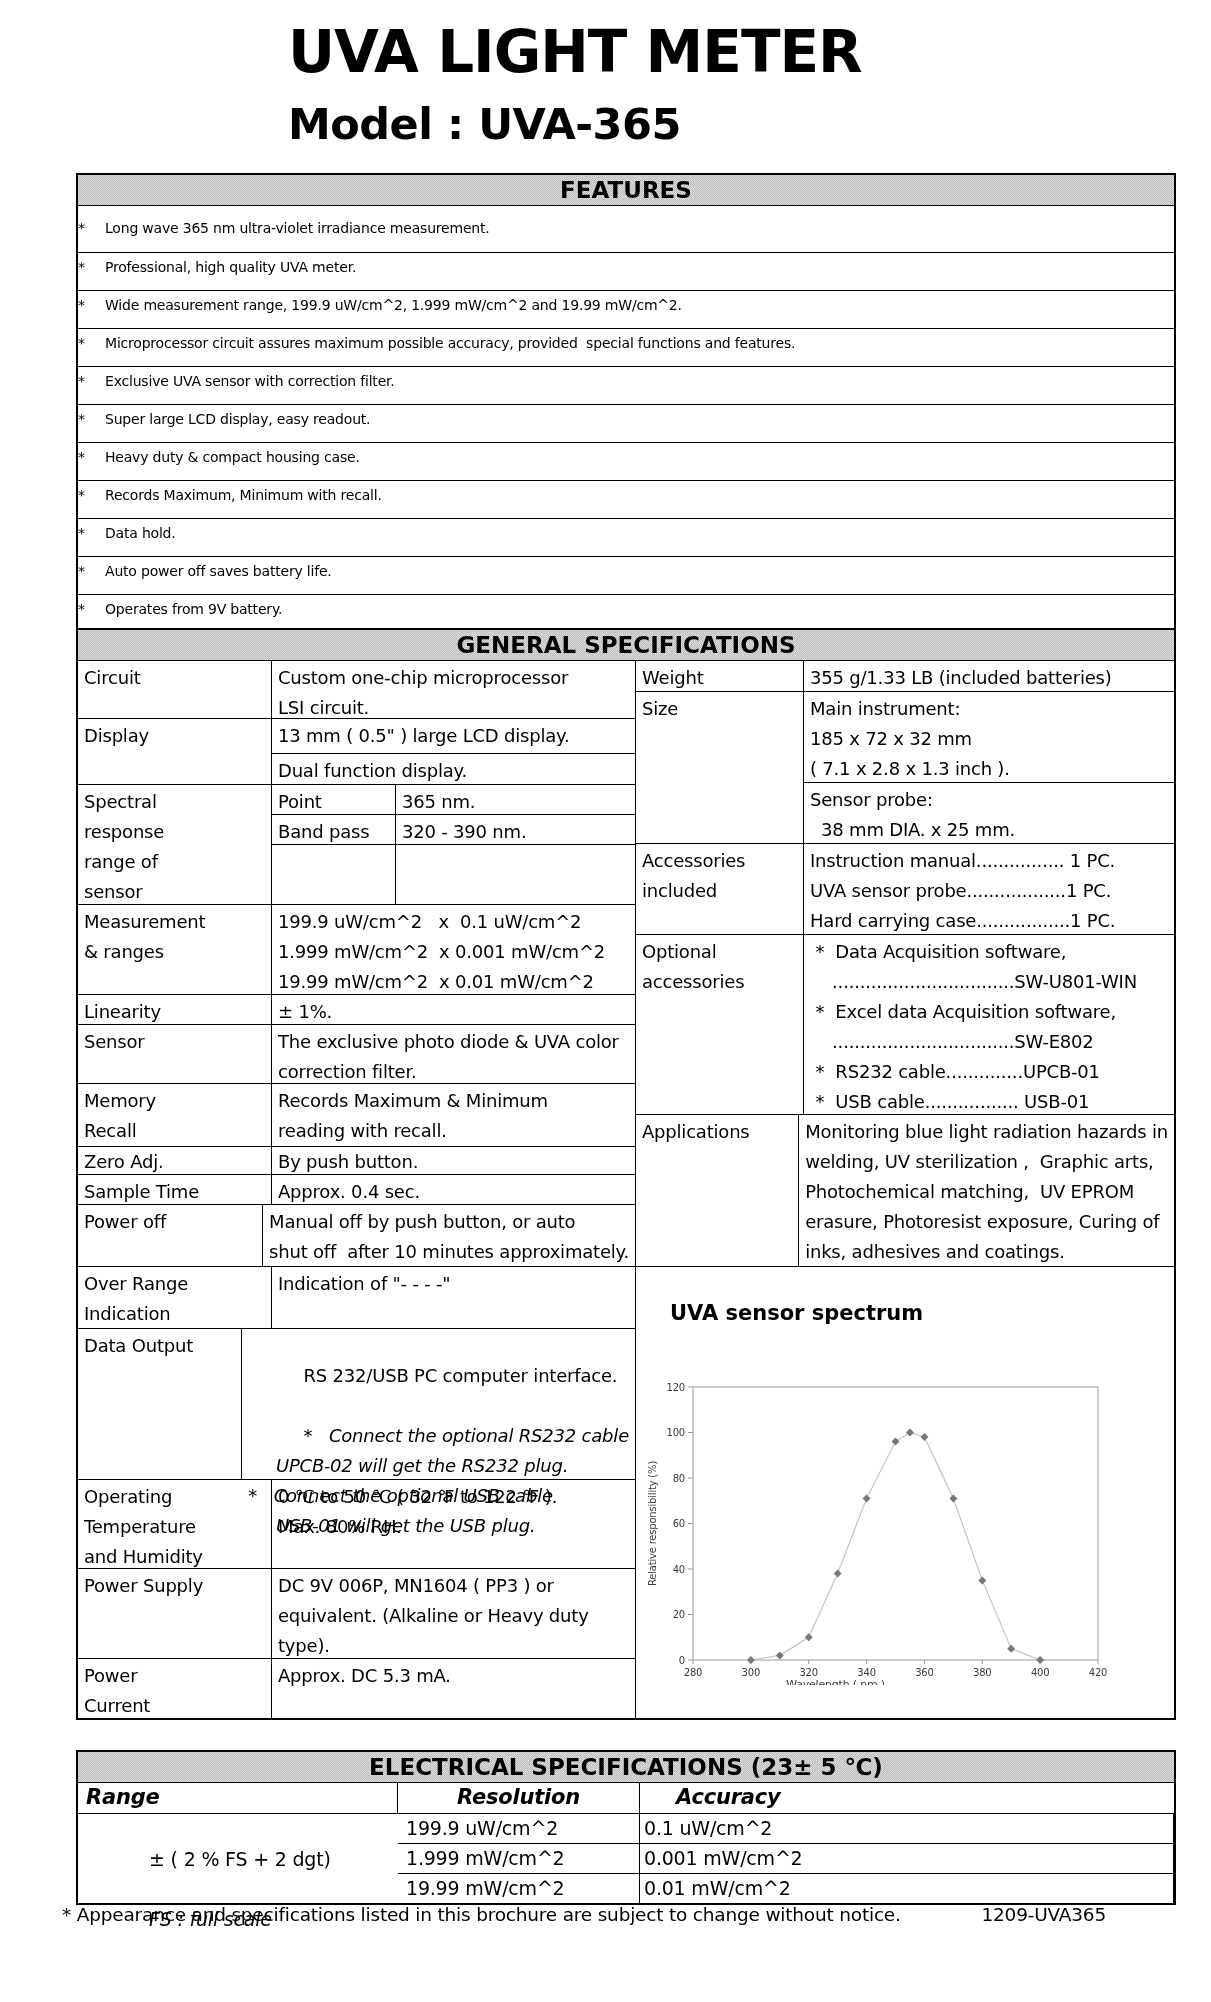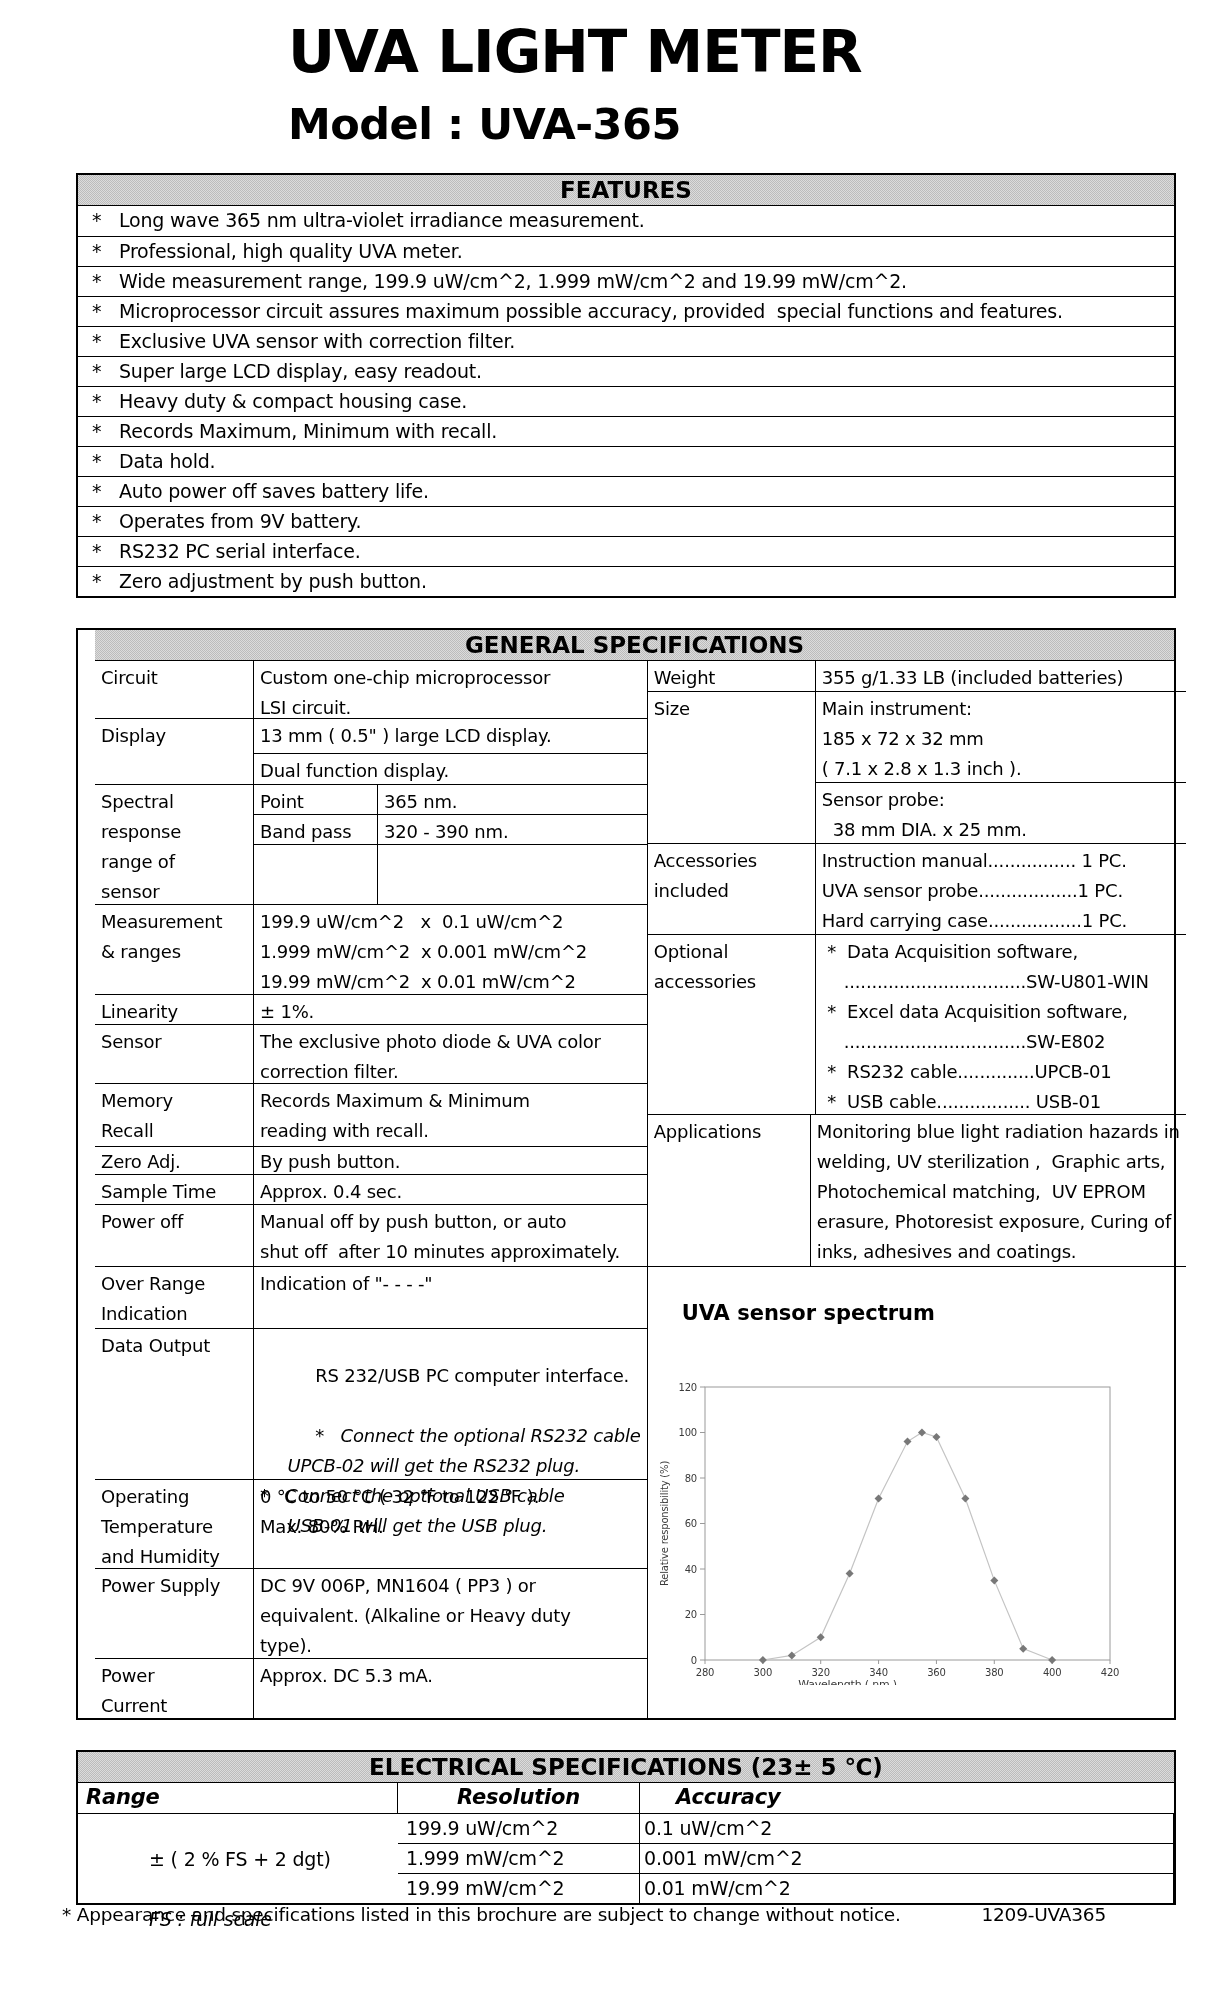--- a/index.html
+++ b/index.html
@@ -10,33 +10,33 @@
   .page-title { position:absolute; left:288px; top:18px; font-size:58px; font-weight:bold; letter-spacing:-1px; }
   .page-model { position:absolute; left:288px; top:99px; font-size:43px; font-weight:bold; letter-spacing:-0.5px; }
 
   .sect { position:absolute; left:76px; width:1100px; border:2px solid #000; background:#fff; }
   .bar  { height:31px; line-height:30px; text-align:center; font-weight:bold; font-size:23px;
           letter-spacing:0; border-bottom:1px solid #000;
           background:repeating-conic-gradient(#bcbcbc 0% 25%, #dcdcdc 0% 50%) 0 0/2px 2px; }
 
   
   .features { top:173px; }
-  .feat-row { height:30px; line-height:29px; white-space:pre; font-size:19px; padding-left:14px; border-top:1px solid #000; }
+  .feat-row { height:30px; line-height:29px; white-space:pre; font-size:14px; padding-left:0; border-top:1px solid #000;margin-top:8px; }
   .feat-row.first { border-top:none; }
   .feat-star { display:inline-block; width:27px; }
 
   
-  .general { top:628px;padding-left:17px; }
+  .general { top:628px; }
   .gen-body { display:flex; }
   .gen-left { width:558px; border-right:1px solid #000; }
   .gen-right { width:538px; }
   .g-row { display:flex; border-top:1px solid #000; }
   .g-row.first { border-top:none; }
   .cell { padding:2px 6px; white-space:pre; line-height:30px; font-size:18px; overflow:visible; }
-  .gl-label { width:159px; border-right:1px solid #000; }
+  .gl-label { width:194px; border-right:1px solid #000; }
   .gr-label { width:168px; border-right:1px solid #000; }
   .g-value { flex:1; }
   .vsplit { flex:1; display:flex; flex-direction:column; }
   .vsplit .vb { border-top:1px solid #000; }
   .sub-col { flex:1; display:flex; flex-direction:column; }
   .sub-row { display:flex; height:30px; border-bottom:1px solid #000; }
   .sub-row.nb { border-bottom:none; flex:1; }
   .sub-k { width:124px; border-right:1px solid #000; }
   .sub-v { flex:1; }
   .it { font-style:italic; }

